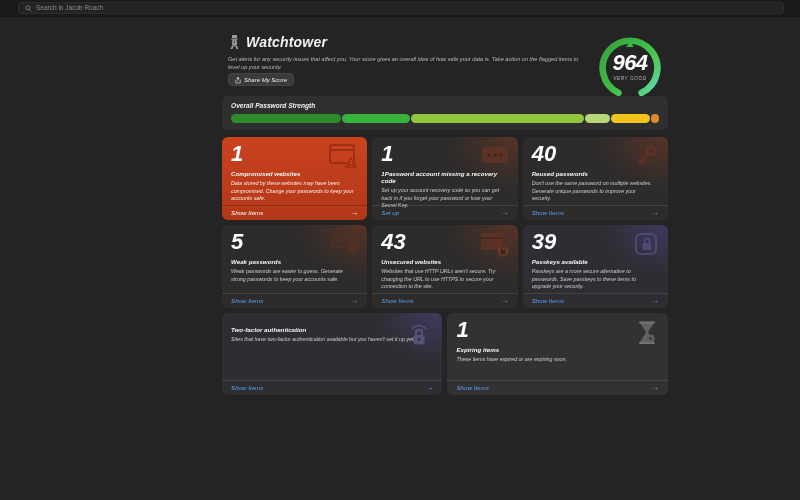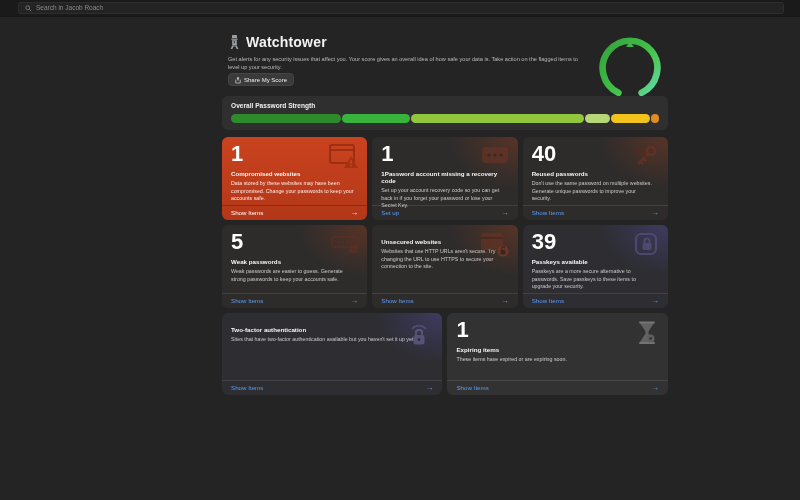--- a/index.html
+++ b/index.html
@@ -19,21 +19,21 @@
   }
   .search-field {
     margin-left:18px; width:766px; height:12px;
     background:#232323; border:1px solid #2d2d2d; border-radius:3px;
     display:flex; align-items:center; gap:4px; padding:0 6px;
   }
   .search-field .mag { width:7px; height:7px; flex:0 0 auto; }
   .search-field span { font-size:6.5px; color:#8a8a8a; line-height:1; }
 
   
-  .content { position:absolute; left:222px; top:0; width:446px; height:479px; }
+  .content { position:absolute; left:222px; top:0; width:446px; height:479px;font-style:italic; }
 
   .header-row { position:absolute; top:34px; left:6px; display:flex; align-items:center; gap:5px; }
   .header-row .tower { width:13px; height:15px; }
   .page-title { font-size:14px; font-weight:bold; color:#f2f2f2; letter-spacing:.2px; }
 
   .page-desc {
     position:absolute; top:55px; left:6px; width:362px;
     font-size:5.6px; line-height:1.5; color:#b9b9b9;
   }
   .share-btn {
@@ -138,20 +138,24 @@
         <linearGradient id="gaugeGrad" x1="0%" y1="15%" x2="100%" y2="95%">
           <stop offset="0%" stop-color="#36a53e"></stop>
           <stop offset="45%" stop-color="#3fbc45"></stop>
           <stop offset="75%" stop-color="#52cc62"></stop>
           <stop offset="100%" stop-color="#5ddcb2"></stop>
         </linearGradient>
       </defs>
       <path d="M 22.7 61.3 A 29 29 0 1 1 47.3 61.3" fill="none" stroke="url(#gaugeGrad)" stroke-width="7" stroke-linecap="round"></path>
       <polygon points="35,7.5 30.8,12.8 39.2,12.8" fill="#41b44a"></polygon>
     </svg>
+    <div class="gauge-text">
+      <div class="gauge-value">964</div>
+      <div class="gauge-rating">VERY GOOD</div>
+    </div>
   </div>
 
   <div class="strength-panel">
     <div class="strength-title">Overall Password Strength</div>
     <div class="strength-bar" id="strength-bar">
         <div class="seg" style="width: 26%; background: rgb(46, 139, 44);"></div>
         <div class="seg" style="width: 16%; background: rgb(56, 180, 60);"></div>
         <div class="seg" style="width: 41%; background: rgb(146, 199, 61);"></div>
         <div class="seg" style="width: 6%; background: rgb(183, 214, 120);"></div>
         <div class="seg" style="width: 9%; background: rgb(241, 195, 27);"></div>
@@ -226,20 +230,21 @@
       </svg>
       <div class="card-title">Weak passwords</div>
       <div class="card-desc">Weak passwords are easier to guess. Generate strong passwords to keep your accounts safe.</div>
       <div class="card-footer">
         <span class="card-action">Show Items</span>
         <span class="card-arrow">→</span>
       </div>
     </div>
 
     <div class="card warm">
+      <div class="card-count">43</div>
       <svg class="card-icon" width="30" height="26" viewBox="0 0 30 26">
         <rect x="1" y="1" width="22" height="17" rx="3" fill="#6c3424" opacity=".8"></rect>
         <line x1="1" y1="6" x2="23" y2="6" stroke="#4a241a" stroke-width="1.6"></line>
         <circle cx="23" cy="19" r="5.5" fill="#7a3c28"></circle>
         <rect x="20.5" y="18" width="5" height="4.4" rx="1" fill="#3a241d"></rect>
         <path d="M21.7 18 v-1.6 a1.6 1.6 0 0 1 3.2 0" fill="none" stroke="#3a241d" stroke-width="1.2"></path>
       </svg>
       <div class="card-title">Unsecured websites</div>
       <div class="card-desc">Websites that use HTTP URLs aren't secure. Try changing the URL to use HTTPS to secure your connection to the site.</div>
       <div class="card-footer">

